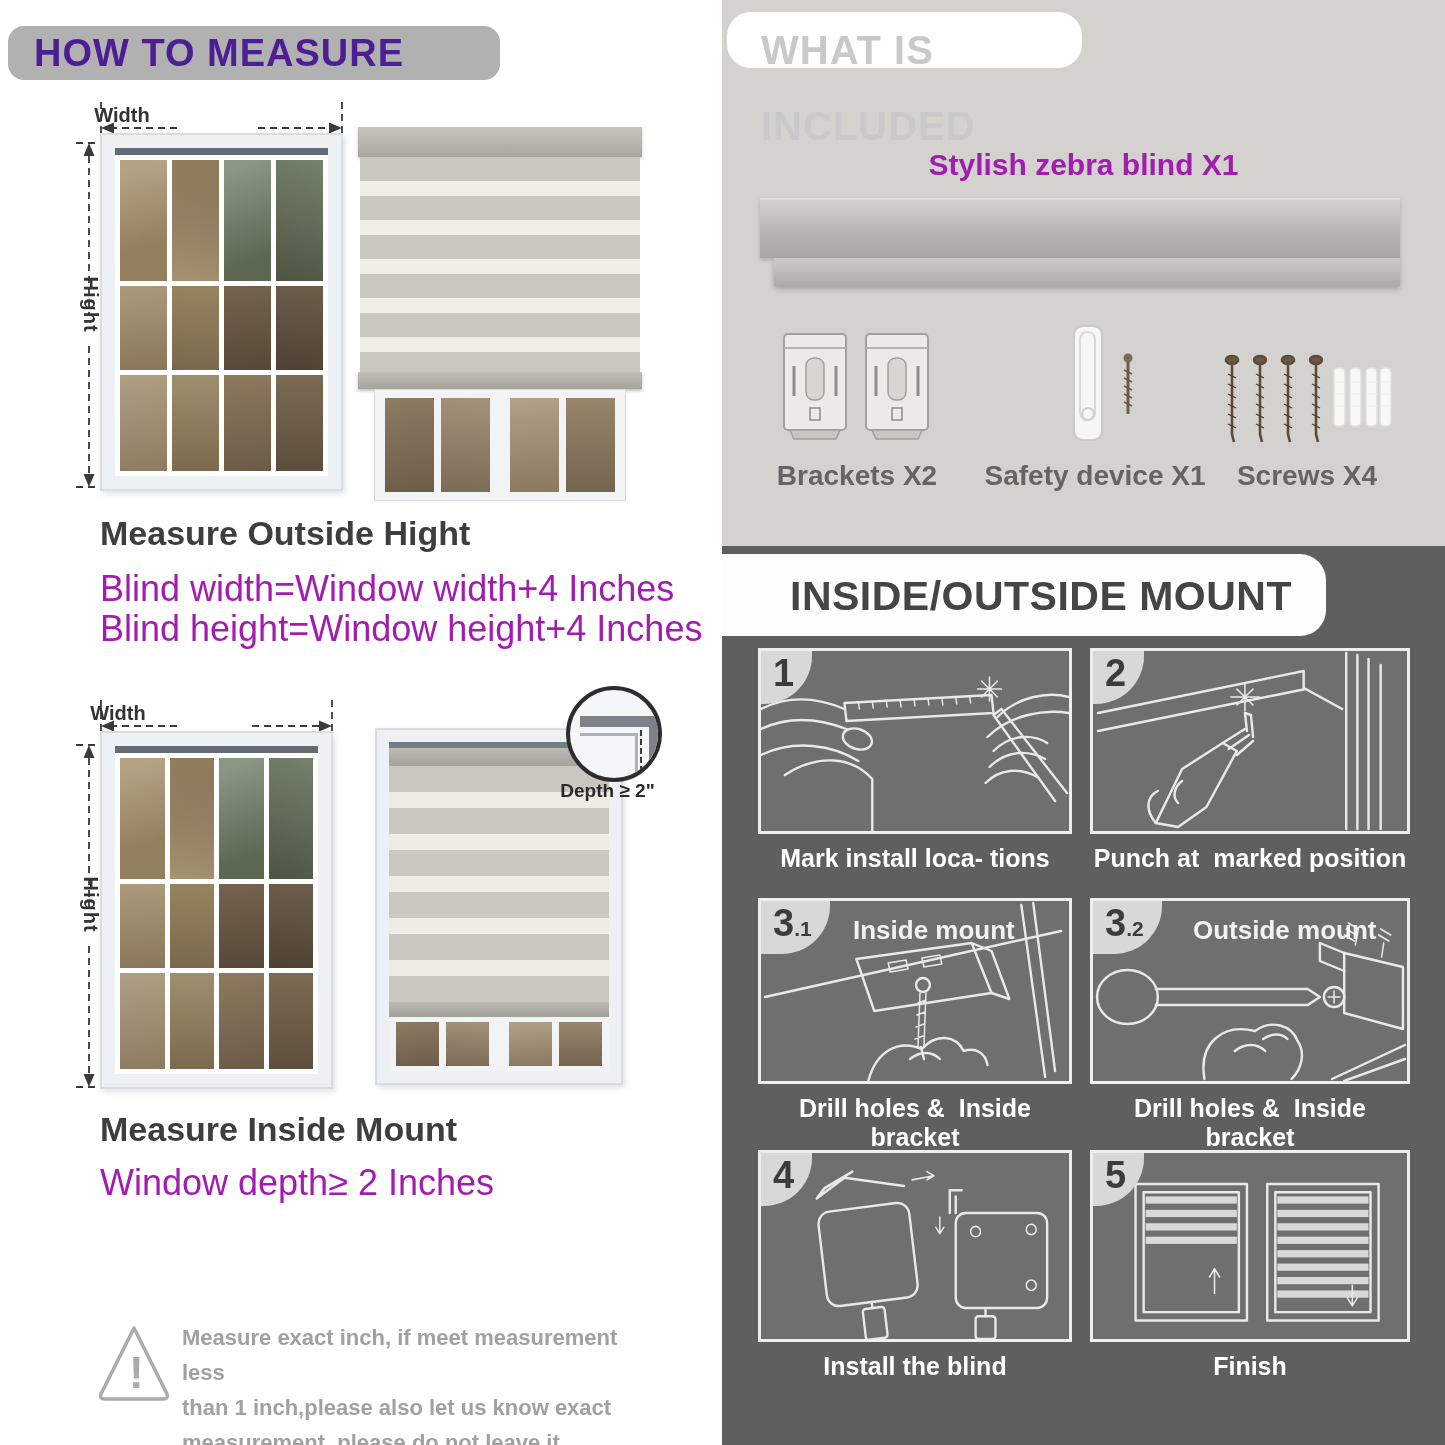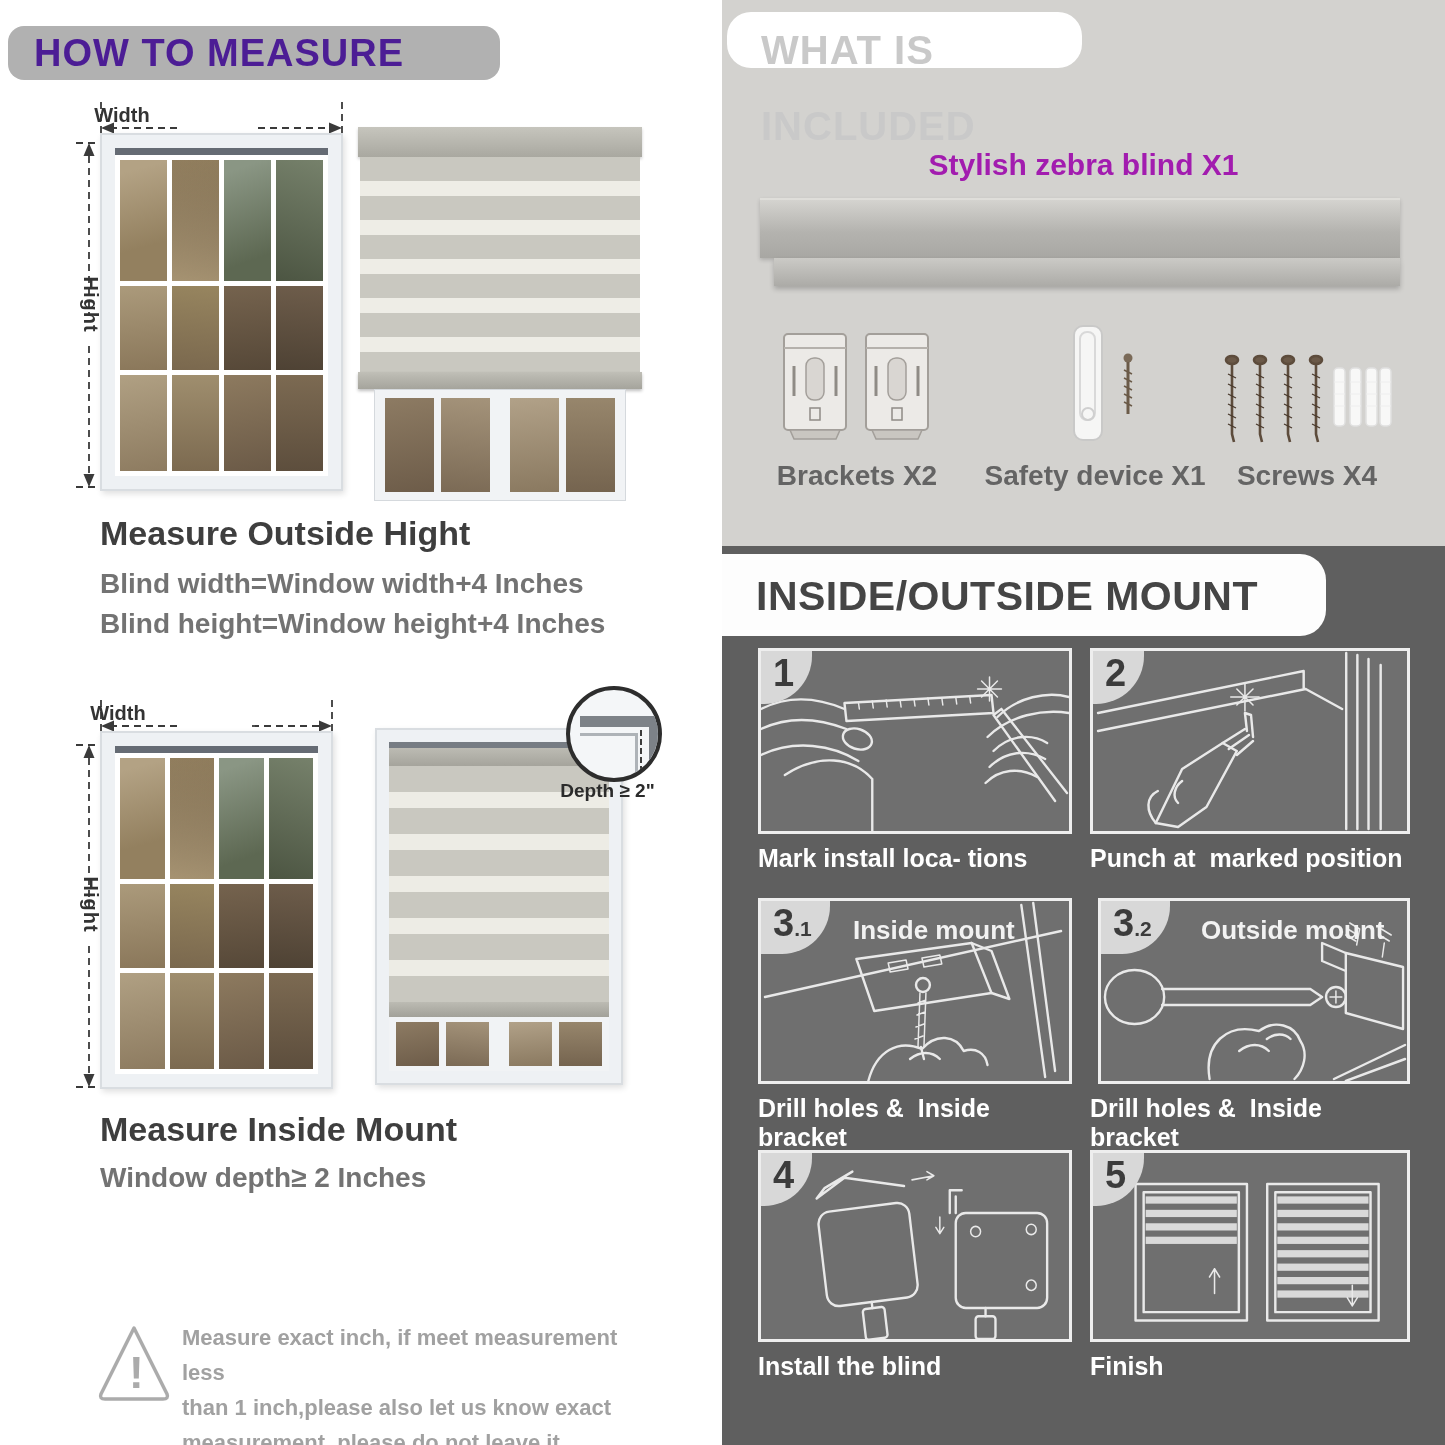--- a/index.html
+++ b/index.html
@@ -64,39 +64,39 @@
   .mag{width:96px;height:96px;border:4px solid #2d2d2d;border-radius:50%;background:#f4f6f8;
        overflow:hidden;box-sizing:border-box;}
   .mag-l1{position:absolute;left:10px;top:26px;width:80px;height:60px;
           border-top:11px solid #7d8288;border-right:11px solid #7d8288;box-sizing:border-box;}
   .mag-l2{position:absolute;left:10px;top:43px;width:58px;height:45px;
           border-top:3px solid #aeb3b8;border-right:3px solid #aeb3b8;box-sizing:border-box;}
   .mag-dash{position:absolute;right:16px;top:40px;height:42px;border-left:2px dashed #3c3c3c;}
   .depth-label{color:#2b2b2b;font-size:19px;font-weight:bold;}
 
   .h-dark{color:#3e3e3e;font-size:34px;font-weight:bold;}
-  .line-gray{color:#737373;font-size:28px;font-weight:bold;}
+  .line-gray{color:#a21caf;font-size:36px;font-weight:normal;}
   .warn-text{color:#a1a1a1;font-size:22px;font-weight:bold;line-height:35px;}
   .warn-tri{stroke:#ababab;fill:none;stroke-width:3.5;stroke-linejoin:round;}
   .warn-mark{fill:#ababab;font-size:44px;font-weight:bold;font-family:"Liberation Sans",sans-serif;}
 
   
   .included-panel{left:722px;top:0;width:723px;height:546px;background:#d3d2cf;}
   .wii-pill{left:5px;top:12px;width:355px;height:56px;background:#ffffff;border-radius:24px;
             color:#c9c9c9;font-size:40px;font-weight:bold;line-height:76px;padding-left:34px;
             box-sizing:border-box;letter-spacing:1px;}
   .blind-label{left:0;right:0;top:148px;text-align:center;color:#a21caf;font-size:30px;font-weight:bold;}
   .ch-top{height:58px;background:linear-gradient(180deg,#d4d3cf,#b4b3af 55%,#a8a7a3);
           border-top:2px solid #dfdeda;box-shadow:0 2px 4px rgba(0,0,0,.18);}
   .ch-lip{height:28px;margin-left:14px;background:linear-gradient(180deg,#cbcac6,#acaba7);
           box-shadow:0 3px 5px rgba(0,0,0,.22);}
   .comp-label{color:#646464;font-size:28px;font-weight:bold;text-align:center;}
 
   
-  .mount-panel{left:722px;top:546px;width:723px;height:899px;background:#5f5f5f;}
+  .mount-panel{left:722px;top:546px;width:723px;height:899px;background:#5f5f5f;text-align:center;}
   .iom-pill{left:0;top:8px;width:604px;height:82px;background:#fdfdfd;border-radius:0 26px 26px 0;
             color:#454545;font-size:41px;font-weight:bold;line-height:84px;padding-left:34px;
             box-sizing:border-box;letter-spacing:.5px;}
   .cell{position:absolute;}
   .box{position:relative;border:3px solid #eeeeee;background:#6f6f6f;overflow:hidden;box-sizing:border-box;}
   .art{position:absolute;left:0;top:0;width:100%;height:100%;}
   .art path,.art line,.art rect,.art circle,.art ellipse{stroke:#e9e9e9;fill:none;stroke-width:2.4;
         stroke-linecap:round;stroke-linejoin:round;}
   .art .thin{stroke-width:1.5;}
   .art .band{fill:#d9d9d9;stroke:none;}
@@ -374,21 +374,21 @@
           <path d="M108,180 C116,150 138,138 162,148 C176,132 196,134 204,150 C216,146 226,152 228,164"></path>
           <path d="M150,158 C160,150 172,150 180,158"></path>
         </svg>
         <div class="badge"><span>3</span><span class="sub">.1</span></div>
         <div class="intitle">Inside mount</div>
       </div>
       <div class="cap">Drill holes &amp;  Inside bracket</div>
     </div>
 
     <div class="cell" style="left:368px;top:352px;width:320px;">
-      <div class="box" style="height:186px;margin-left:8px;">
+      <div class="box" style="height:186px;">
         <svg class="art" viewBox="0 0 310 180" preserveAspectRatio="none">
           <ellipse cx="34" cy="96" rx="30" ry="27"></ellipse>
           <path d="M62,88 L212,88 M62,104 L212,104 M212,88 L224,96 L212,104"></path>
           <circle cx="238" cy="96" r="10"></circle>
             <path class="thin" d="M232,96 h12 M238,90 v12"></path>
           <path d="M248,96 L248,52 L306,66 L306,128 L248,112 Z"></path>
           <path d="M248,52 L224,42 L224,60 L248,70"></path>
           <path class="thin" d="M252,22 l10,6 M250,28 l10,6 M248,34 l10,6 M262,28 l-3,16"></path>
           <path class="thin" d="M284,28 l10,6 M282,34 l10,6 M287,42 l-2,14"></path>
           <path d="M110,178 C104,142 128,122 160,130 C176,118 196,124 202,140 C210,152 206,168 196,178"></path>

